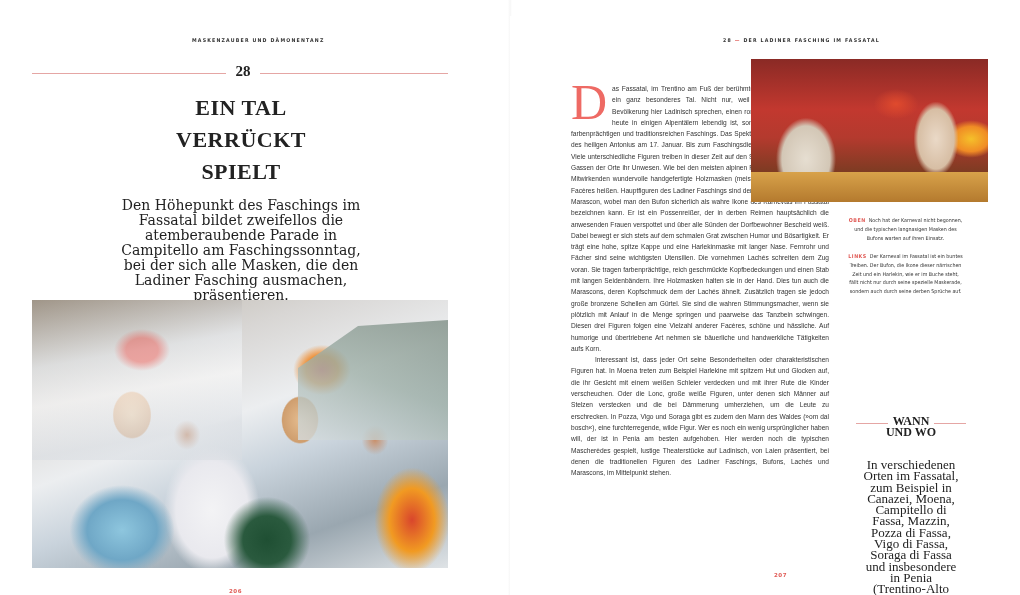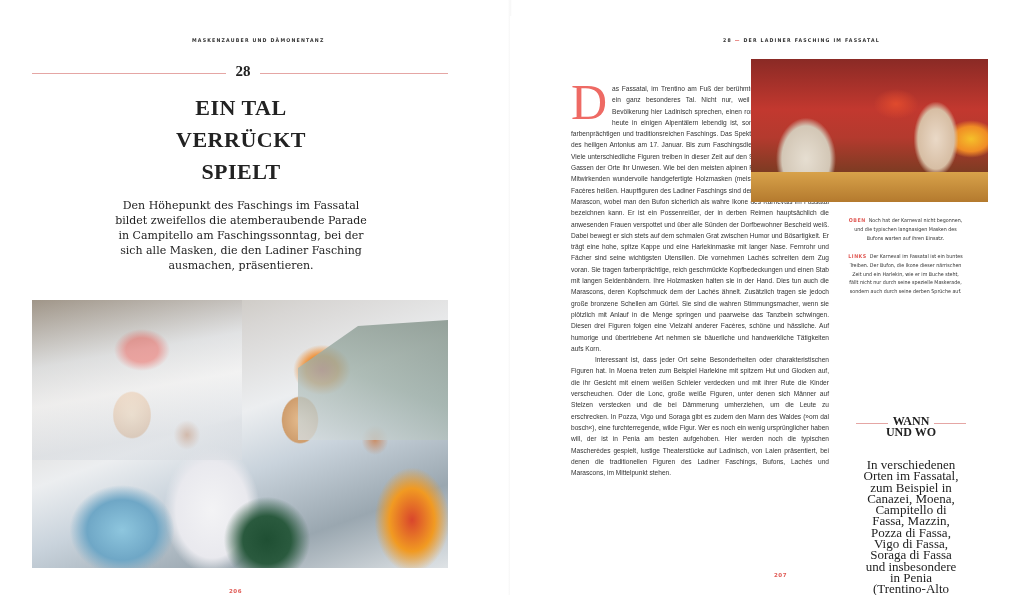--- a/index.html
+++ b/index.html
@@ -33,21 +33,21 @@
 
   .title {
     position: absolute; left: 0; top: 76px; width: 482px; text-align: center;
     font-family: "Liberation Serif", serif; font-weight: bold;
     font-size: 22px; line-height: 32px; color: #222; letter-spacing: 0.5px;
   }
   .title div { white-space: nowrap; }
 
   .lead {
     position: absolute; left: 110px; top: 182px; width: 262px; text-align: center;
-    font-family: "DejaVu Serif", serif; font-size: 11px; line-height: 15px;
+    font-family: "DejaVu Serif", serif; font-size: 14px; line-height: 15px;
     color: #222;
   }
 
   .photo-main {
     position: absolute; left: 32px; top: 284px; width: 416px; height: 268px;
     overflow: hidden;
     background:
       radial-gradient(ellipse 40px 30px at 110px 50px, #e54438 0%, #e54438 40%, transparent 70%),
       radial-gradient(ellipse 40px 35px at 290px 70px, #e84a3a 0%, #f08a2a 40%, transparent 72%),
       radial-gradient(ellipse 26px 32px at 100px 115px, #e7c9a4 0%, #d9b08a 70%, transparent 75%),

